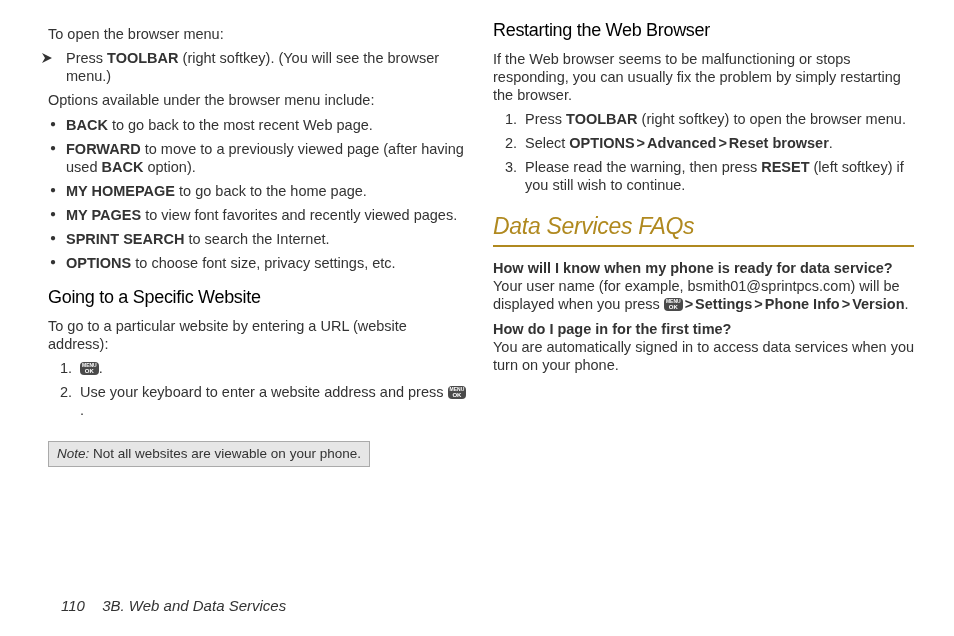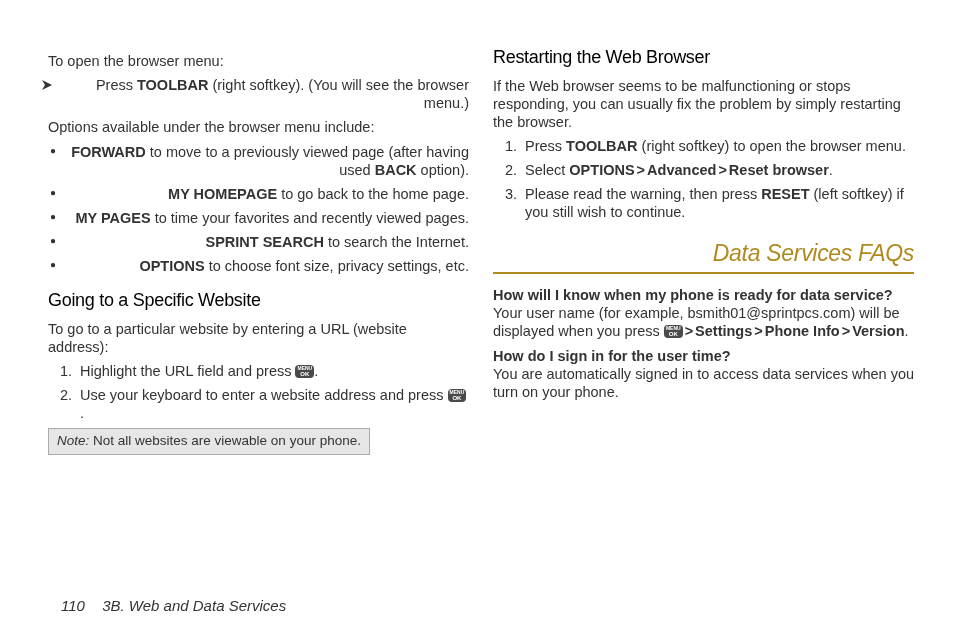--- a/index.html
+++ b/index.html
@@ -7,21 +7,21 @@
     padding: 0;
     font-family: Helvetica, Arial, sans-serif;
     color: #333;
     width: 954px;
     height: 636px;
     box-sizing: border-box;
     position: relative;
   }
   .page {
     display: flex;
-    padding: 46px 40px 20px 48px;
+    padding: 19px 40px 20px 48px;
     gap: 24px;
   }
   .col {
     flex: 1;
     font-size: 14.5px;
     line-height: 1.25;
   }
   .sub-head {
     color: #000000;
     font-size: 18px;
@@ -29,30 +29,29 @@
     font-weight: 400;
     letter-spacing: -0.3px;
   }
   .section-head {
     color: #b0891f;
     font-style: italic;
     font-size: 23px;
     margin: 18px 0 2px 0;
     font-weight: 400;
     letter-spacing: -0.3px;
-    text-align: right;
   }
   hr.hr-accent {
     border: none;
     border-top: 2px solid #b0891f;
     margin: 4px 0 12px 0;
   }
   p { margin: 6px 0; }
   ul, ol { margin: 4px 0; padding: 0; list-style: none; }
-  ul li { margin: 6px 0 6px 18px; position: relative; text-align: right; }
+  ul li { margin: 6px 0 6px 18px; position: relative; }
   ul li::before {
     content: "●";
     position: absolute;
     left: -16px;
     top: 2px;
     font-size: 10px;
     color: #333;
   }
   ul.bullet-arrow li::before {
     content: "";
@@ -90,21 +89,21 @@
     font-weight: 700;
     display: inline-block;
     margin: 0 2px;
   }
   .note-box {
     border: 1px solid #aaa;
     background: #e6e6e6;
     padding: 4px 8px;
     font-style: italic;
     font-size: 13.5px;
-    margin: 0 0;
+    margin: 15px 0;
     display: inline-block;
     text-align: right;
   }
   .note-box .note-label { font-weight: 400; }
   .underline { }
   .footer {
     position: absolute;
     left: 48px;
     bottom: 22px;
     font-size: 15px;
@@ -126,33 +125,34 @@
         <span class="arrow-marker">
           <svg width="10" height="10" viewBox="0 0 10 10">
               <polygon points="0,0 10,5 0,10 3,5" fill="#333"></polygon>
             </svg>
         </span>
         <span>Press </span><b>TOOLBAR</b><span> (right softkey). (You will see the browser menu.)</span>
       </li>
     </ul>
     <p>Options available under the browser menu include:</p>
     <ul>
+      <li><b>BACK</b><span> to go back to the most recent Web page.</span></li>
       <li><b>FORWARD</b><span> to move to a previously viewed page (after having used </span><b>BACK</b><span> option).</span></li>
       <li><b>MY HOMEPAGE</b><span> to go back to the home page.</span></li>
-      <li><b>MY PAGES</b><span> to time your favorites and recently viewed pages.</span></li>
+      <li><b>MY PAGES</b><span> to view font favorites and recently viewed pages.</span></li>
       <li><b>SPRINT SEARCH</b><span> to search the Internet.</span></li>
       <li><b>OPTIONS</b><span> to choose font size, privacy settings, etc.</span></li>
     </ul>
 
     <div class="sub-head">Going to a Specific Website</div>
     <p>To go to a particular website by entering a URL (website address):</p>
     <ol>
       <li>
         <span class="num">1.</span>
-        <span>Highlight the URL field and press </span><span class="key"><span class="top">MENU</span><span class="bot">OK</span></span><span>.</span>
+        <span class="key"><span class="top">MENU</span><span class="bot">OK</span></span><span>.</span>
       </li>
       <li>
         <span class="num">2.</span>
         <span>Use your keyboard to enter a website address and press </span><span class="key"><span class="top">MENU</span><span class="bot">OK</span></span><span>.</span>
       </li>
     </ol>
     <div class="note-box">
       <span class="note-label">Note:  </span><span style="font-style:normal">Not all websites are viewable on your phone.</span>
     </div>
   </div>
@@ -175,21 +175,21 @@
       </li>
     </ol>
 
     <div class="section-head">Data Services FAQs</div>
     <hr class="hr-accent">
     <p>
       <b>How will I know when my phone is ready for data service?</b><br>
       <span>Your user name (for example, </span><span class="underline">bsmith01@sprintpcs.com</span><span>) will be displayed when you press </span><span class="key"><span class="top">MENU</span><span class="bot">OK</span></span><span class="gt">&gt;</span><b>Settings</b><span class="gt">&gt;</span><b>Phone Info</b><span class="gt">&gt;</span><b>Version</b><span>.</span>
     </p>
     <p>
-      <b>How do I sign in for the user time?</b><br>
+      <b>How do I page in for the first time?</b><br>
       <span>You are automatically signed in to access data services when you turn on your phone.</span>
     </p>
   </div>
 </div>
 
 <div class="footer">
   <span class="pg">110</span>
   <span>3B. Web and Data Services</span>
 </div>
 

